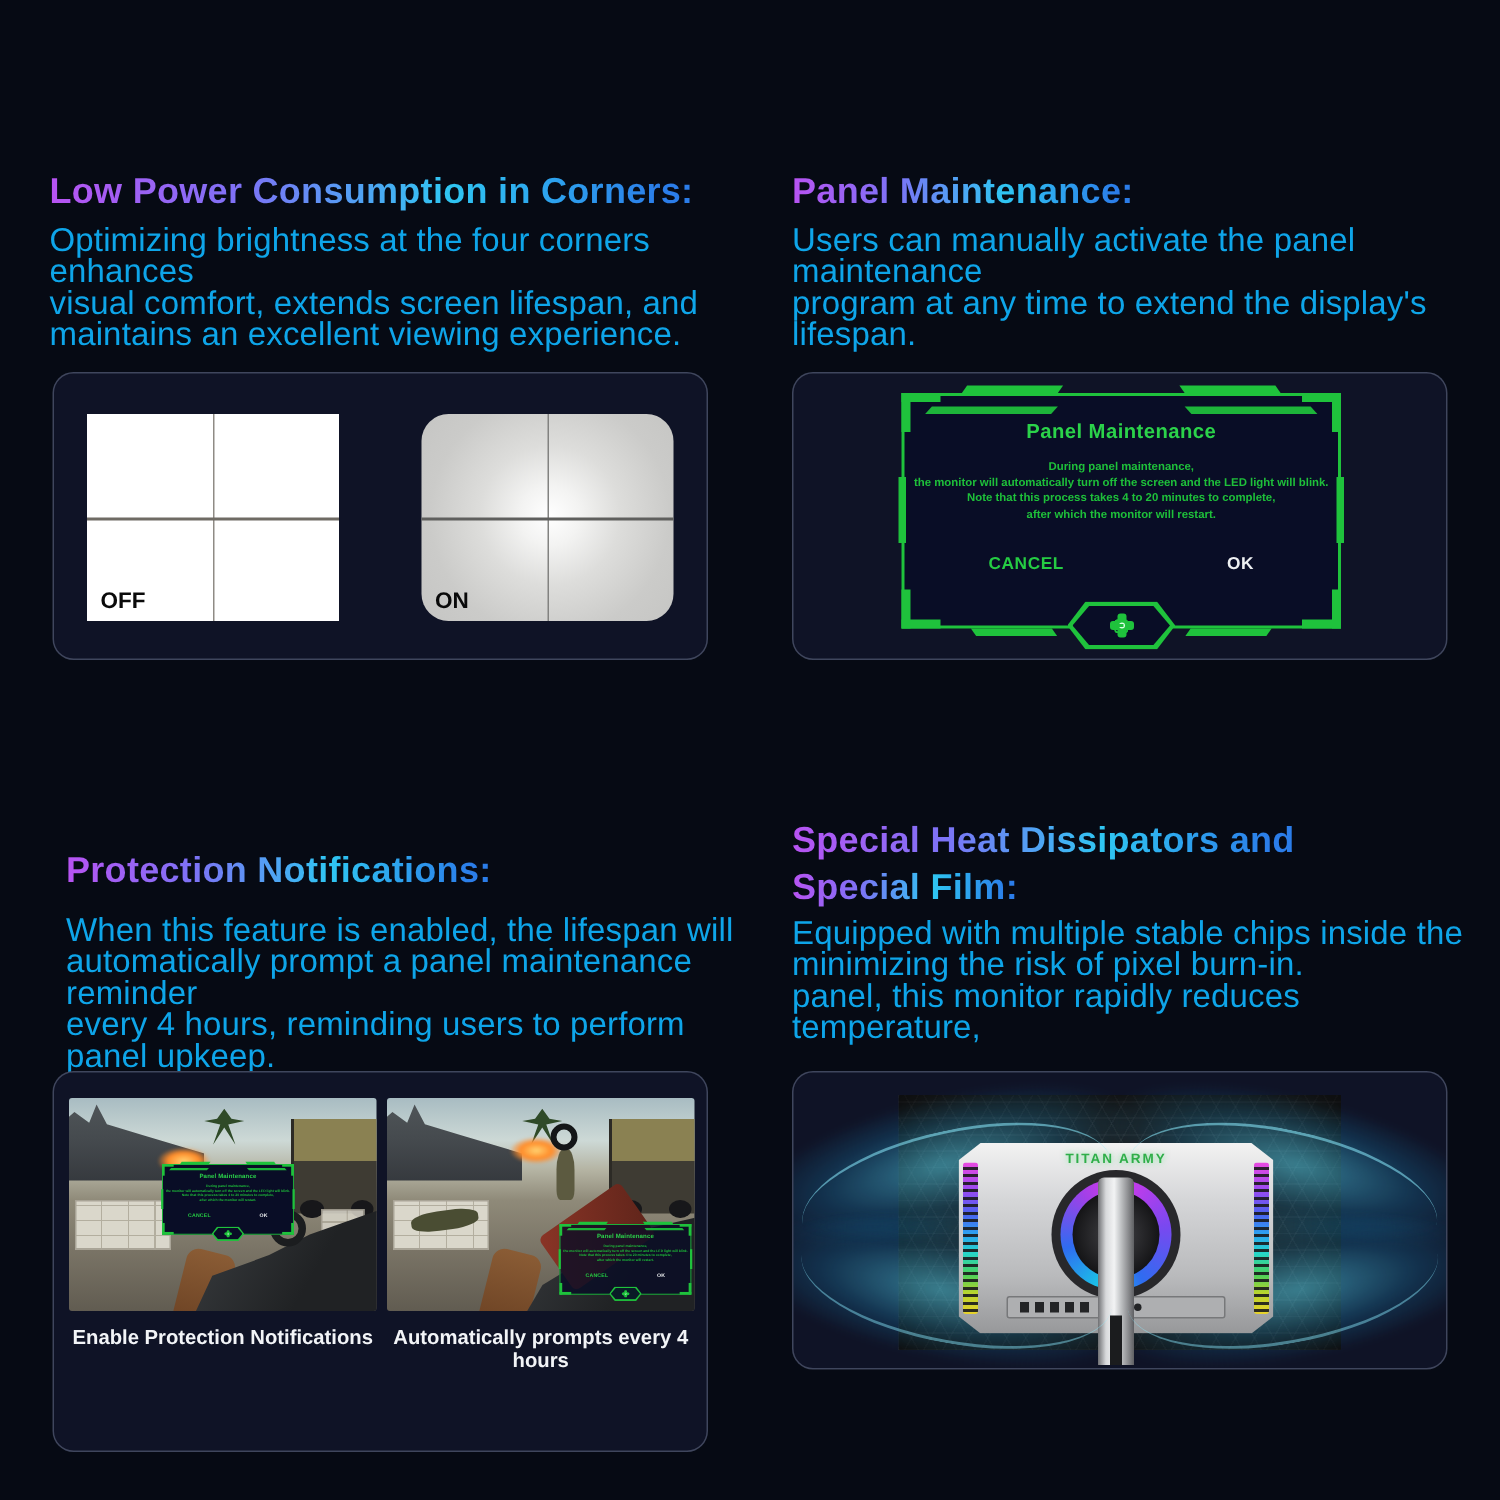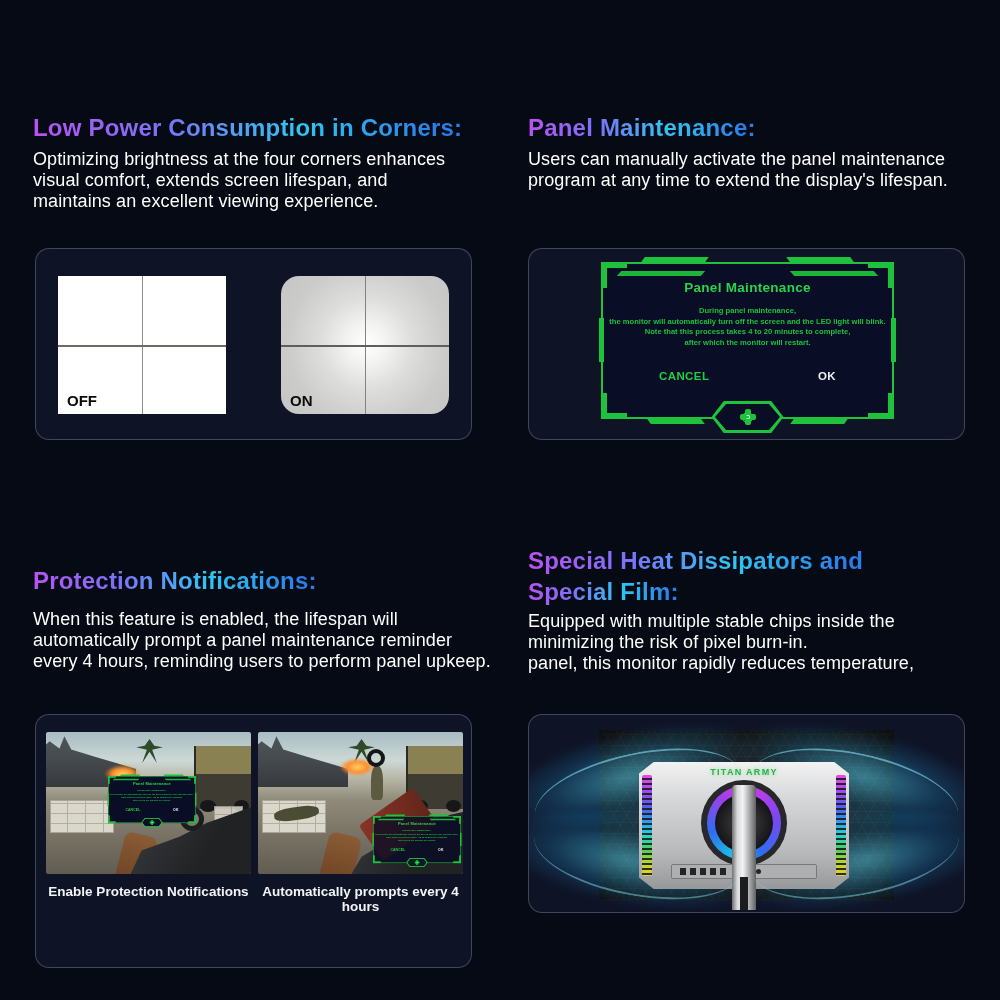--- a/index.html
+++ b/index.html
@@ -3,21 +3,21 @@
 <meta charset="utf-8">
 <style>
   * { margin:0; padding:0; box-sizing:border-box; }
   html,body { width:1000px; height:1000px; background:#060a14; font-family:"Liberation Sans", sans-serif; }
   .page { position:relative; width:1000px; height:1000px; background:#060a14; overflow:hidden; }
   .sect { position:absolute; }
   .grad { display:inline-block; font-weight:700; font-size:24px; line-height:31px; letter-spacing:.2px;
           background:linear-gradient(90deg,#b853f2 0%,#7d72f6 30%,#2fc6f2 62%,#2b7de9 95%);
           -webkit-background-clip:text; background-clip:text; color:transparent;text-align:right; }
   .bodytxt { margin-top:6px; }
-  .bodytxt .ln { font-size:18px; line-height:21px; color:#ffffff; letter-spacing:.1px; }
+  .bodytxt .ln { font-size:22px; line-height:21px; color:#0ea5e9; letter-spacing:.1px; }
 
   .card { position:absolute; background:#0f1326; border:1px solid rgba(130,140,170,.42); border-radius:14px; overflow:hidden; }
 
   
   .quadimg { position:absolute; top:27px; width:168px; height:138px; }
   .quadimg.off { left:22px; background:#ffffff; }
   .quadimg.on  { left:245px; background:radial-gradient(circle at 51% 49%, #ffffff 0%, #f3f3f2 18%, #dddddb 42%, #cbcbc9 72%, #c5c5c3 100%);border-radius:18px; }
   .vline { position:absolute; left:50%; top:0; width:1px; height:100%; background:#8f8b85; }
   .hline { position:absolute; top:50%; left:0; height:2px; width:100%; background:#6f6b64; }
   .quadimg.on .vline { background:#828280; } .quadimg.on .hline { background:#5f5f5d; }
@@ -198,21 +198,21 @@
               <i class="dv"></i>
               <i class="dh"></i>
               <i class="dc"></i>
             </i>
           <i class="sqb"></i>
         </div>
       </div>
     </div>
   </div>
 
-  <div class="sect" style="left:33px; top:565px; width:460px;">
+  <div class="sect" style="left:44px; top:565px; width:460px;">
     <span class="grad">Protection Notifications:</span>
     <div class="bodytxt" style="margin-top:13px;">
       <div class="ln">When this feature is enabled, the lifespan will</div>
       <div class="ln">automatically prompt a panel maintenance reminder</div>
       <div class="ln">every 4 hours, reminding users to perform panel upkeep.</div>
     </div>
   </div>
 
   <div class="card" style="left:35px; top:714px; width:437px; height:254px;">
 

